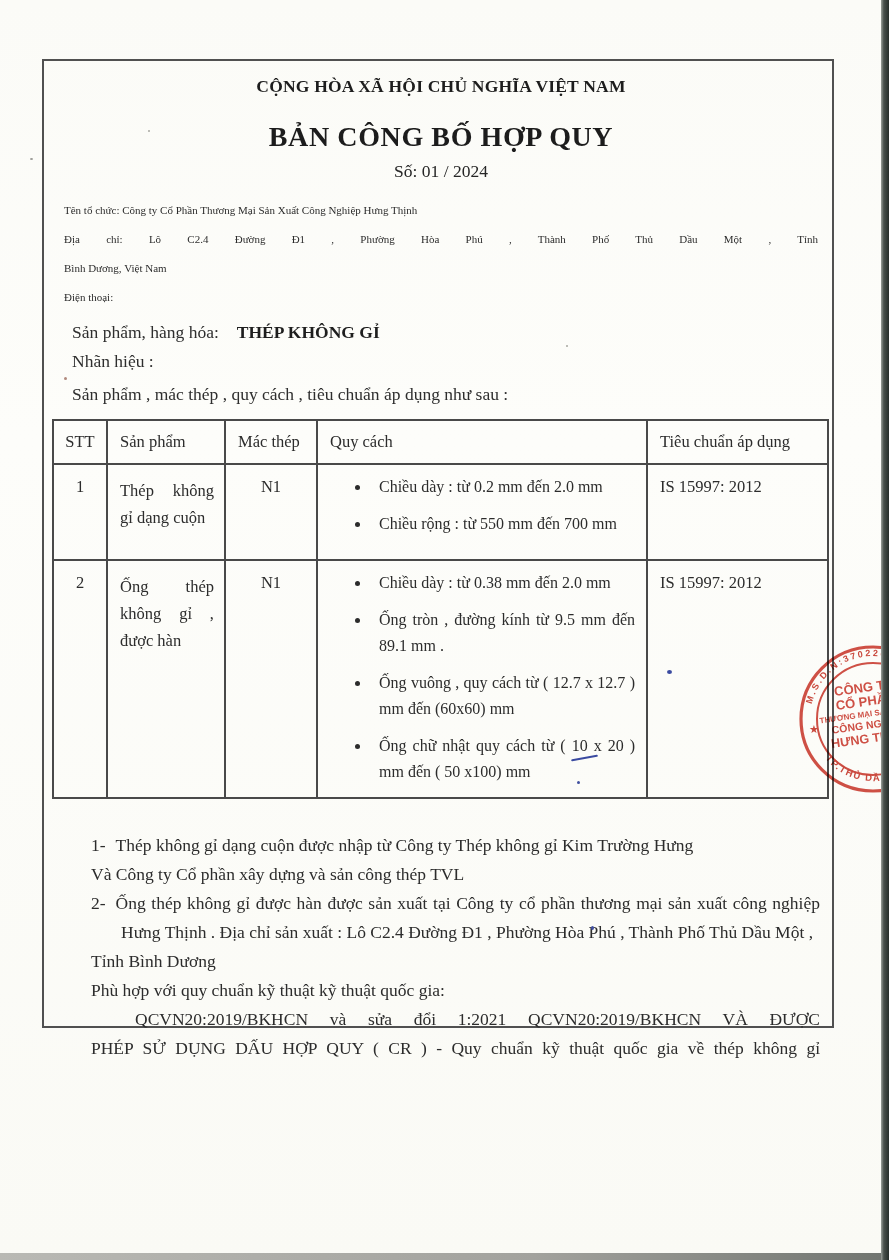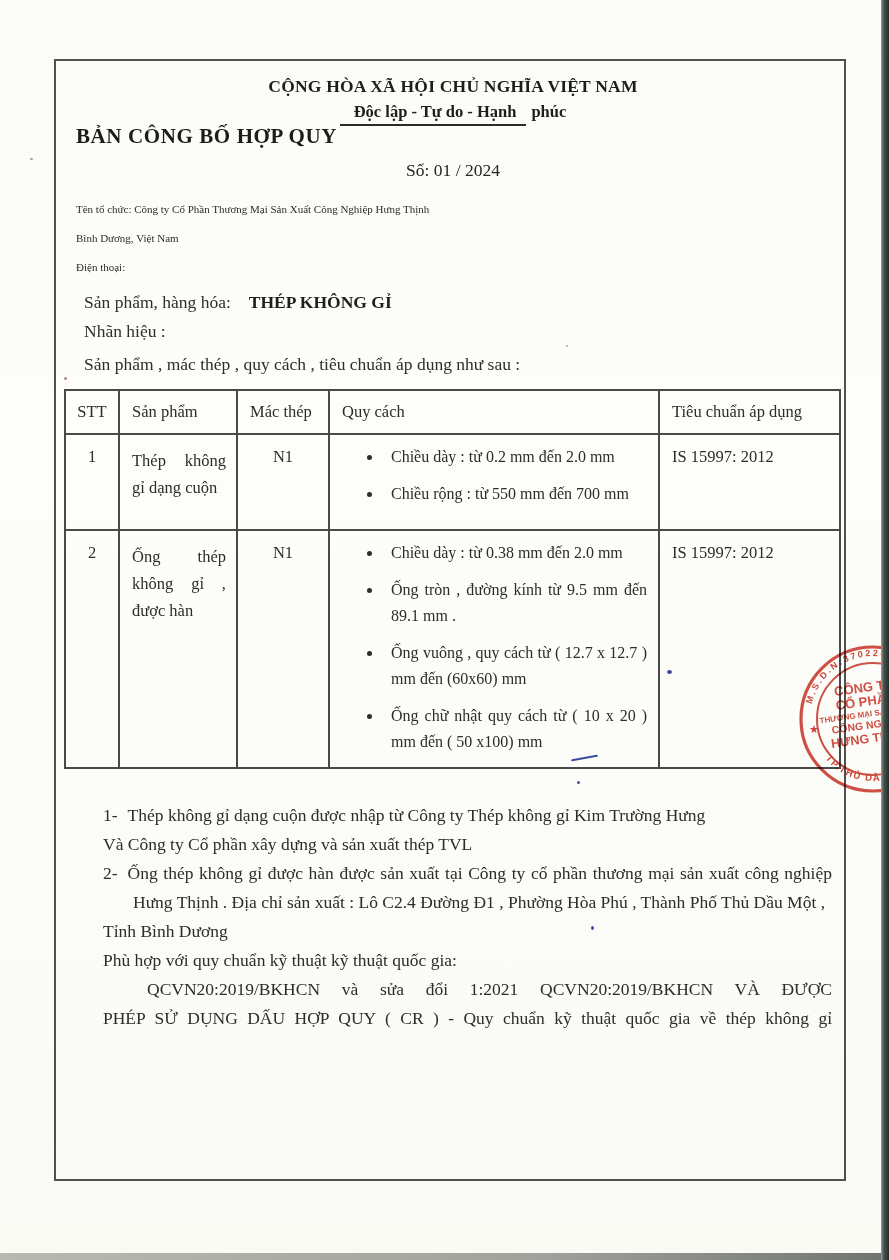--- a/index.html
+++ b/index.html
@@ -4,30 +4,30 @@
 <style>
   html,body{margin:0;padding:0;background:#dcdcda;}
   .page{
     position:relative;width:889px;height:1260px;margin:0 auto;
     background:linear-gradient(180deg,#fbfbf7 0%,#fdfdfa 35%,#fafaf5 100%);
     overflow:hidden;
     font-family:"Liberation Serif","DejaVu Serif",serif;
     color:#2e2e2e;
   }
   .frame{
-    position:absolute;left:54px;top:59px;width:792px;height:1122px;
+    position:absolute;left:42px;top:59px;width:792px;height:969px;
     border:2px solid #505050;box-sizing:border-box;z-index:1;
   }
   .content{padding:14px 14px 0 20px;}
 
   .nat-header{text-align:center;font-size:17.5px;font-weight:bold;color:#1d1d1d;line-height:23px;letter-spacing:.2px;}
   .motto{text-align:center;font-size:16.5px;font-weight:bold;color:#1d1d1d;margin-top:3px;line-height:22px;}
   .motto-u{border-bottom:2px solid #2b2b2b;padding:0 10px 3px 14px;}
   .motto-tail{margin-left:5px;}
-  .doc-title{font-size:21px;font-weight:bold;color:#1c1c1c;line-height:26px;letter-spacing:.6px;}
+  .doc-title{text-align:center;font-size:28px;font-weight:bold;color:#1c1c1c;margin-top:26px;line-height:26px;letter-spacing:.6px;}
   .doc-number{text-align:center;font-size:17.5px;margin-top:9px;line-height:24px;color:#262626;}
 
   .org{margin-top:13px;font-size:11px;line-height:29px;color:#2c2c2c;}
   .org .line{display:block;}
   .just-last{text-align:justify;text-align-last:justify;}
   .indent8{margin-left:8px;}
   .prod-line{margin-top:6px;font-size:17.5px;line-height:29px;}
   .prod-value{font-weight:bold;margin-left:18px;color:#1e1e1e;}
   .intro-line{margin-top:4px;font-size:17.5px;line-height:29px;}
 
@@ -76,29 +76,27 @@
 </style>
 </head>
 <body>
 
 <div class="page">
 
   <div class="frame">
     <div class="content">
 
       <div class="nat-header">CỘNG HÒA XÃ HỘI CHỦ NGHĨA VIỆT NAM</div>
-      <div class="motto">
-        <span class="motto-u">Độc lập - Tự do - Hạnh</span><span class="motto-tail">phúc</span>
-      </div>
 
       <div class="doc-title">BẢN CÔNG BỐ HỢP QUY</div>
       <div class="doc-number">Số: 01 / 2024</div>
 
       <div class="org">
         <span class="line">Tên tổ chức: Công ty Cổ Phần Thương Mại Sản Xuất Công Nghiệp Hưng Thịnh</span>
+        <span class="line just-last">Địa chỉ: Lô C2.4 Đường Đ1 , Phường Hòa Phú , Thành Phố Thủ Dầu Một , Tỉnh</span>
         <span class="line">Bình Dương, Việt Nam</span>
         <span class="line">Điện thoại:</span>
       </div>
 
       <div class="prod-line indent8">
         <span>Sản phẩm, hàng hóa:</span><span class="prod-value">THÉP KHÔNG GỈ</span>
       </div>
       <div class="prod-line indent8" style="margin-top:0;">Nhãn hiệu :</div>
       <div class="intro-line indent8">Sản phẩm , mác thép , quy cách , tiêu chuẩn áp dụng như sau :</div>
 
@@ -144,21 +142,21 @@
           </td>
           <td class="tc">IS 15997: 2012</td>
         </tr>
       </tbody>
         </table>
 
       <div class="notes">
         <p class="note1">
           <span class="marker">1-</span><span>Thép không gỉ dạng cuộn được nhập từ Công ty Thép không gỉ Kim Trường Hưng</span>
         </p>
-        <p class="note1">Và Công ty Cổ phần xây dựng và sản xuất thép TVL</p>
+        <p class="note1">Và Công ty Cổ phần xây dựng và sản công thép TVL</p>
         <p class="note2">
           <span class="marker">2-</span><span>Ống thép không gỉ được hàn được sản xuất tại Công ty cổ phần thương mại sản xuất công nghiệp Hưng Thịnh . Địa chỉ sản xuất : Lô C2.4 Đường Đ1 , Phường Hòa Phú , Thành Phố Thủ Dầu Một ,</span>
         </p>
         <p>Tỉnh Bình Dương</p>
         <p>Phù hợp với quy chuẩn kỹ thuật kỹ thuật quốc gia:</p>
         <p class="standard">
           <span class="l1">QCVN20:2019/BKHCN và sửa đổi 1:2021 QCVN20:2019/BKHCN VÀ ĐƯỢC</span>
           <span class="l2">PHÉP SỬ DỤNG DẤU HỢP QUY ( CR ) -  Quy chuẩn kỹ thuật quốc gia về thép không gỉ</span>
         </p>
       </div>

